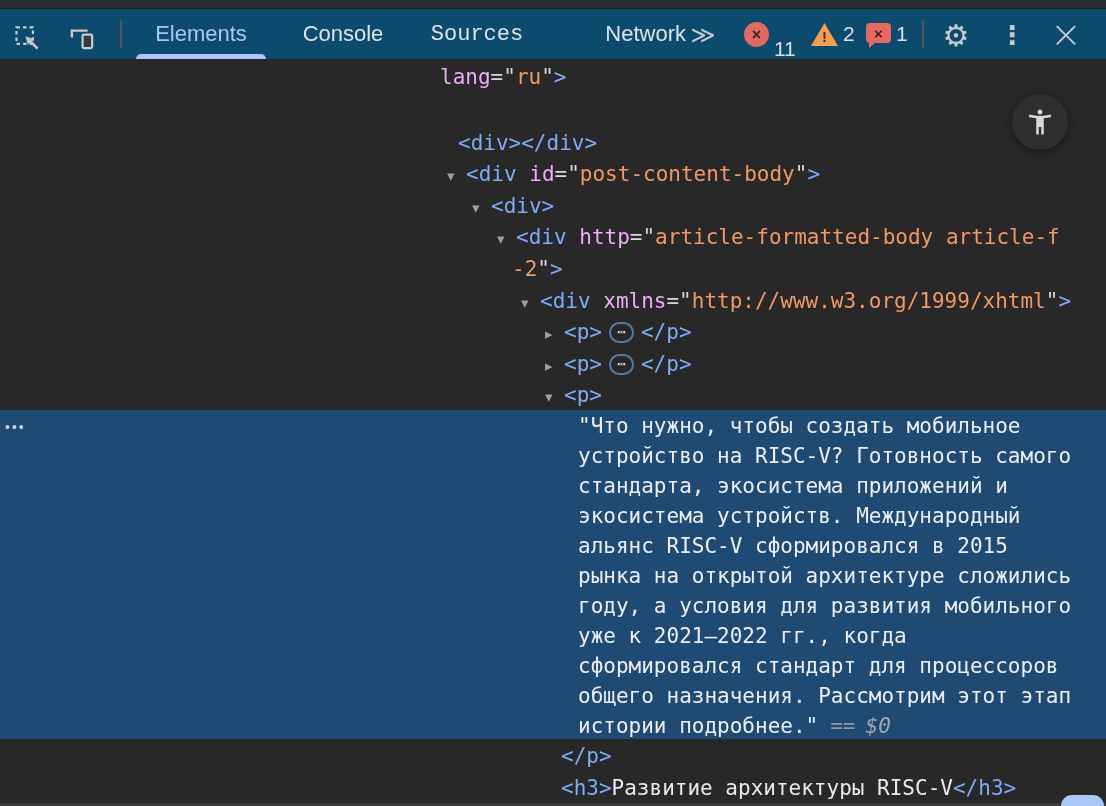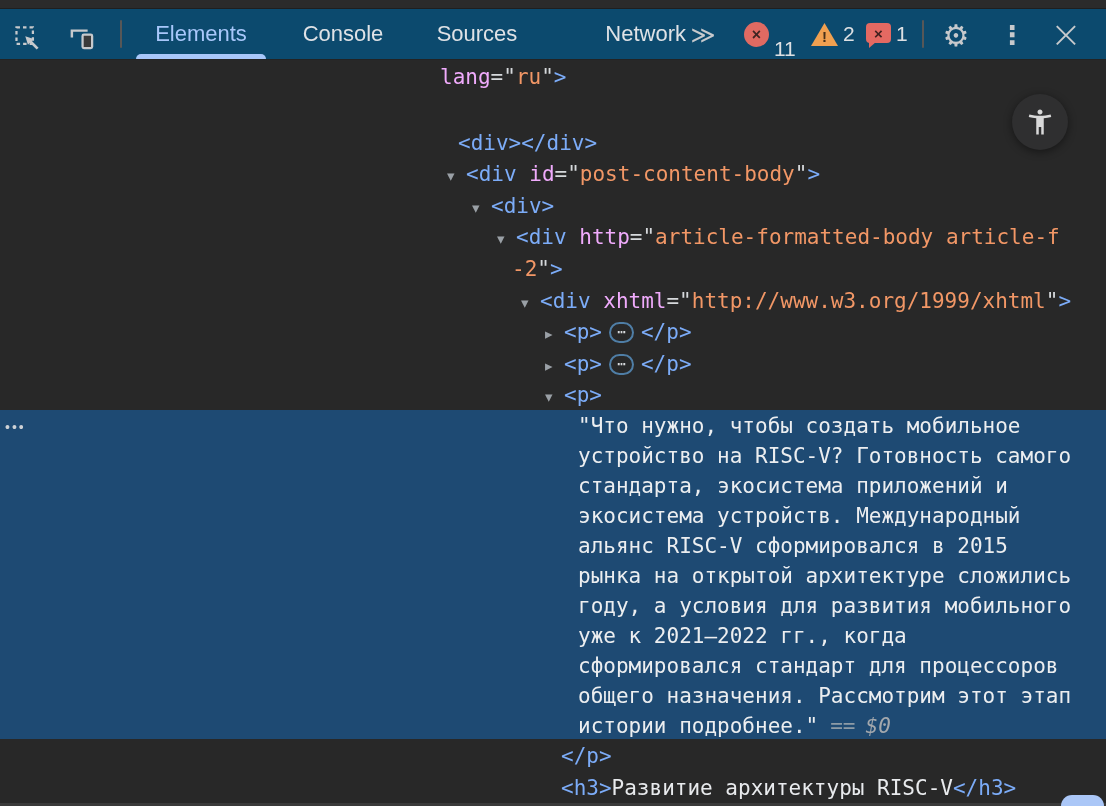--- a/index.html
+++ b/index.html
@@ -71,21 +71,21 @@
   <div class="vdiv" style="left:120px;"></div>
 
   <div id="tabs">
       <div class="tab active" style="left: 128px; width: 146px;">
         <span>Elements</span>
         <div class="underline"></div>
       </div>
       <div class="tab" style="left: 274px; width: 138px;">
         <span>Console</span>
       </div>
-      <div class="tab" style="left: 412px; width: 130px;">
+      <div class="tab" style="left: 412px; width: 130px; font-family: Liberation Mono, monospace;">
         <span>Sources</span>
       </div>
       <div class="tab" style="left: 542px; width: 144px; justify-content: flex-end;">
         <span>Network</span>
       </div>
     </div>
 
   <div class="tbtn glyph" style="left:686px;top:12px;width:34px;height:28px;font-size:24px;">
     <span>≫</span>
   </div>
@@ -118,21 +118,21 @@
   </div>
 </div>
 
 <div id="tree-top">
     <div class="dom-line" style="padding-left: 440px;"><span class="tk-attr">lang</span><span class="tk-punct">="</span><span class="tk-val">ru</span><span class="tk-punct">"</span><span class="tk-tag">&gt;</span></div>
     <div class="dom-line" style="padding-left: 458px; margin-top: 34px;"><span class="tk-tag">&lt;div&gt;&lt;/div&gt;</span></div>
     <div class="dom-line" style="padding-left: 447px;"><span class="tk-arrow">▾</span><span class="tk-tag">&lt;div</span><span class="tk-plain"> </span><span class="tk-attr">id</span><span class="tk-punct">="</span><span class="tk-val">post-content-body</span><span class="tk-punct">"</span><span class="tk-tag">&gt;</span></div>
     <div class="dom-line" style="padding-left: 472px;"><span class="tk-arrow">▾</span><span class="tk-tag">&lt;div&gt;</span></div>
     <div class="dom-line" style="padding-left: 497px;"><span class="tk-arrow">▾</span><span class="tk-tag">&lt;div</span><span class="tk-plain"> </span><span class="tk-attr">http</span><span class="tk-punct">="</span><span class="tk-val">article-formatted-body article-f</span></div>
     <div class="dom-line" style="padding-left: 512px;"><span class="tk-val">-2</span><span class="tk-punct">"</span><span class="tk-tag">&gt;</span></div>
-    <div class="dom-line" style="padding-left: 521px;"><span class="tk-arrow">▾</span><span class="tk-tag">&lt;div</span><span class="tk-plain"> </span><span class="tk-attr">xhtml</span><span class="tk-punct">="</span><span class="tk-val">http://www.w3.org/1999/xhtml</span><span class="tk-punct">"</span><span class="tk-tag">&gt;</span></div>
+    <div class="dom-line" style="padding-left: 521px;"><span class="tk-arrow">▾</span><span class="tk-tag">&lt;div</span><span class="tk-plain"> </span><span class="tk-attr">xmlns</span><span class="tk-punct">="</span><span class="tk-val">http://www.w3.org/1999/xhtml</span><span class="tk-punct">"</span><span class="tk-tag">&gt;</span></div>
     <div class="dom-line" style="padding-left: 545px;"><span class="tk-arrow-r">▸</span><span class="tk-tag">&lt;p&gt;</span><span class="tk-pill">⋯</span><span class="tk-tag">&lt;/p&gt;</span></div>
     <div class="dom-line" style="padding-left: 545px;"><span class="tk-arrow-r">▸</span><span class="tk-tag">&lt;p&gt;</span><span class="tk-pill">⋯</span><span class="tk-tag">&lt;/p&gt;</span></div>
     <div class="dom-line" style="padding-left: 545px;"><span class="tk-arrow">▾</span><span class="tk-tag">&lt;p&gt;</span></div>
   </div>
 
 <div id="selected-block">
   <span id="more-dots">•••</span>
   <div id="sel-lines">
       <div class="sel-line"><span>"Что нужно, чтобы создать мобильное</span></div>
       <div class="sel-line"><span>устройство на RISC-V? Готовность самого</span></div>

